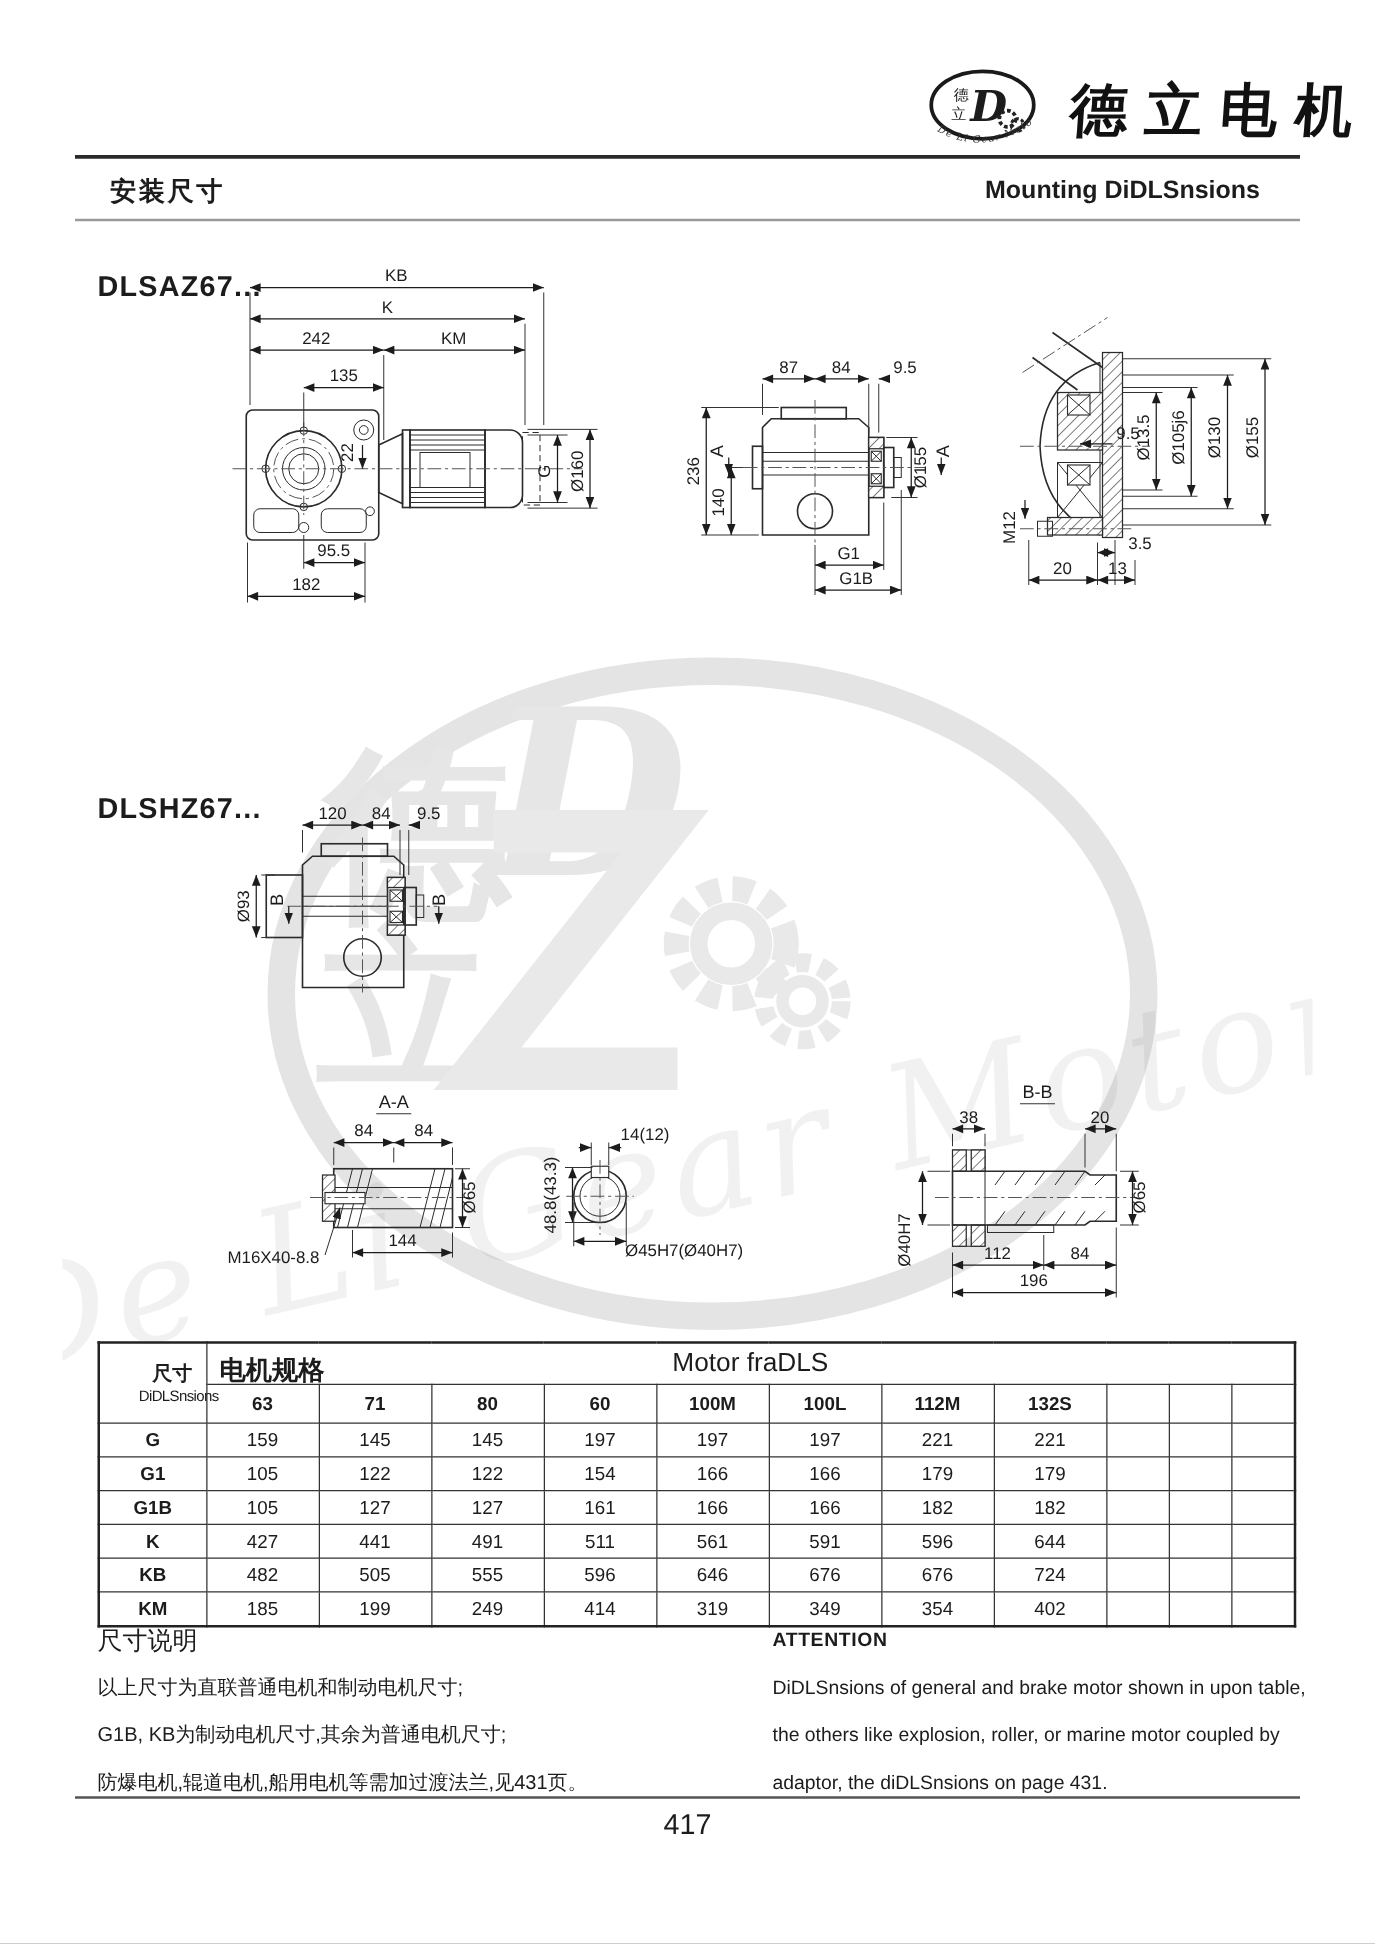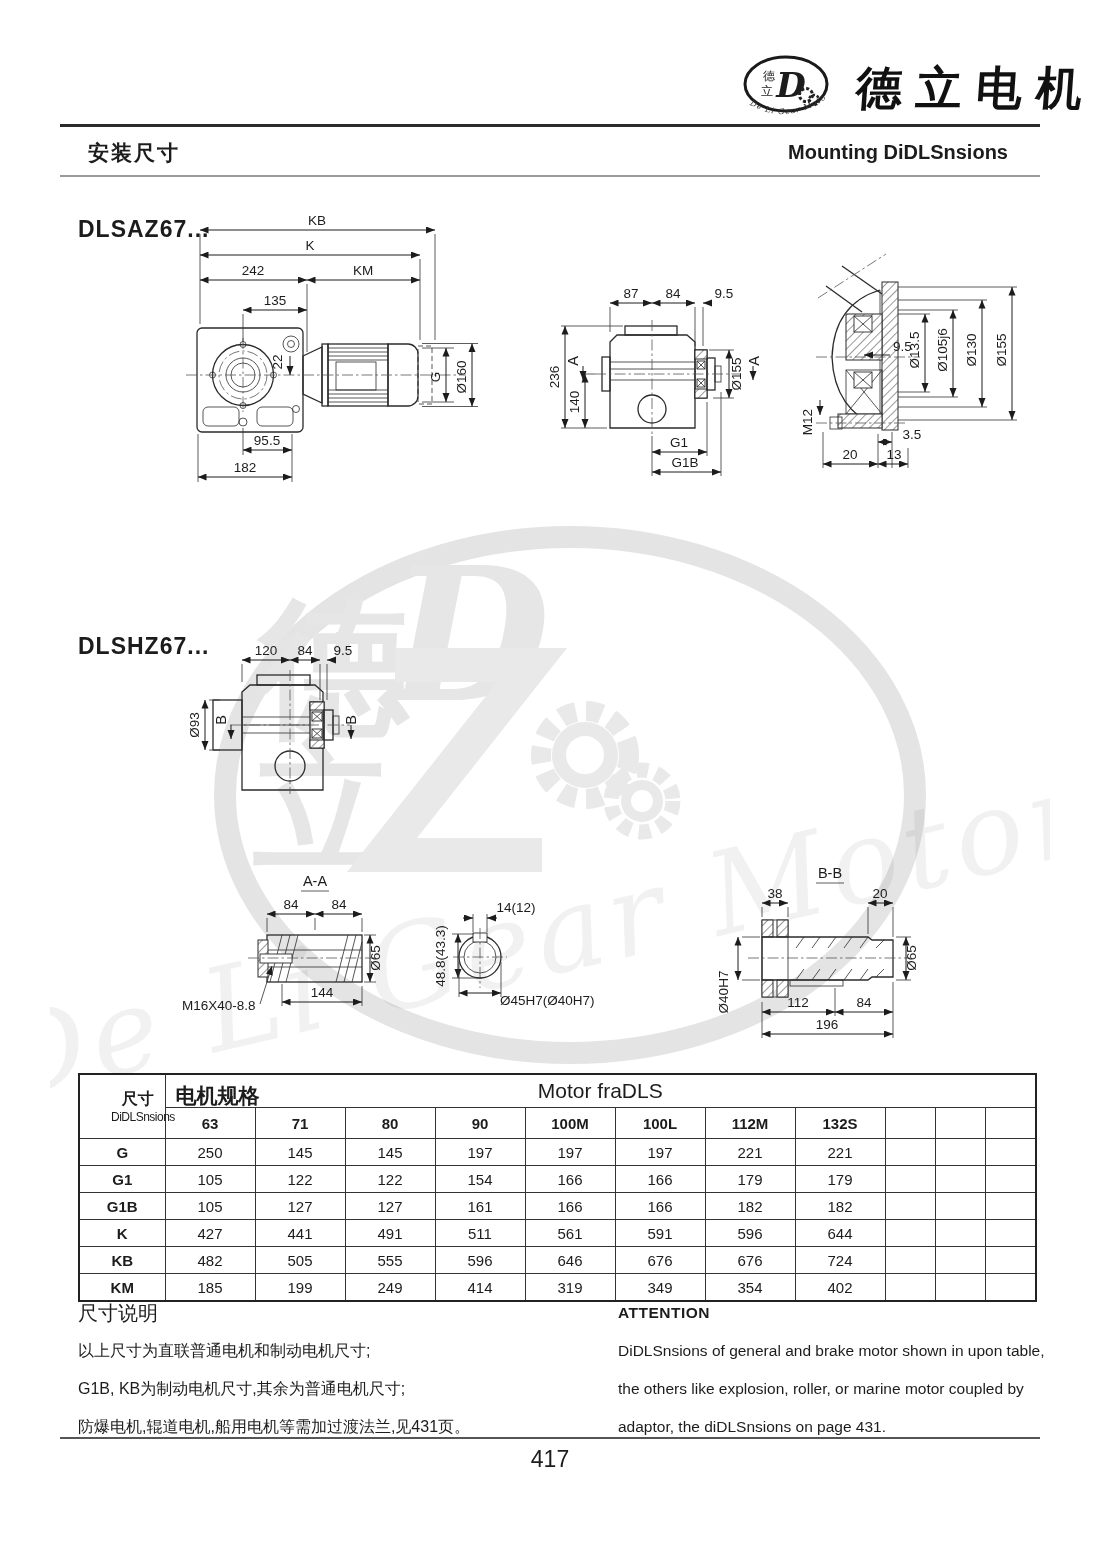--- a/index.html
+++ b/index.html
@@ -475,34 +475,34 @@
           </th>
           <th class="group" colspan="11">
             <span class="gzh">电机规格</span>
             <span class="gen">Motor fraDLS</span>
           </th>
         </tr>
         <tr class="r2" id="cols-row">
             <th>63</th>
             <th>71</th>
             <th>80</th>
-            <th>90</th>
+            <th>60</th>
             <th>100M</th>
             <th>100L</th>
             <th>112M</th>
             <th>132S</th>
             <th></th>
             <th></th>
             <th></th>
           </tr>
       </thead>
       <tbody id="table-body">
           <tr>
             <th>G</th>
-            <td>250</td>
+            <td>159</td>
             <td>145</td>
             <td>145</td>
             <td>197</td>
             <td>197</td>
             <td>197</td>
             <td>221</td>
             <td>221</td>
             <td></td>
             <td></td>
             <td></td>

